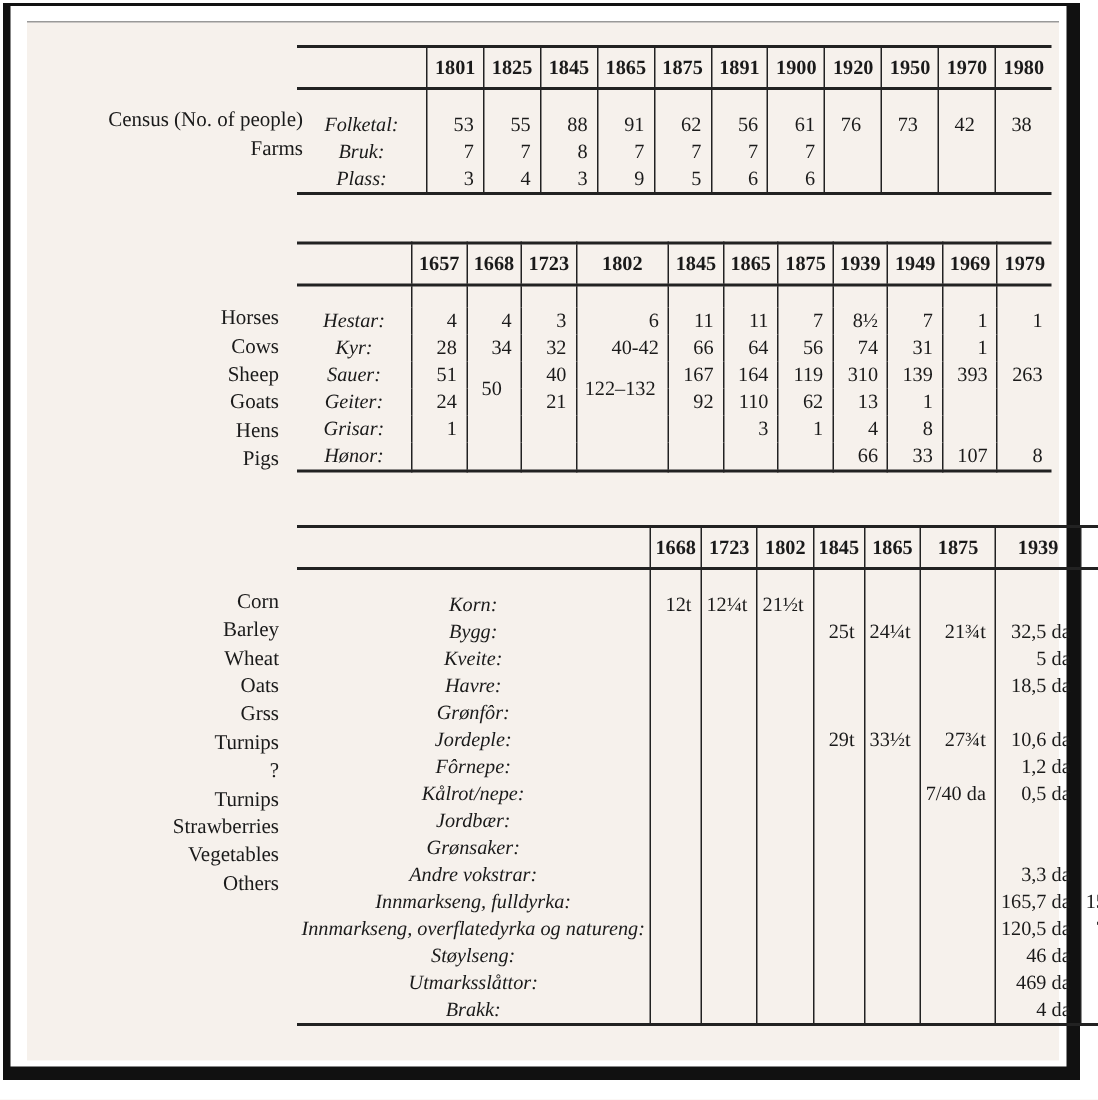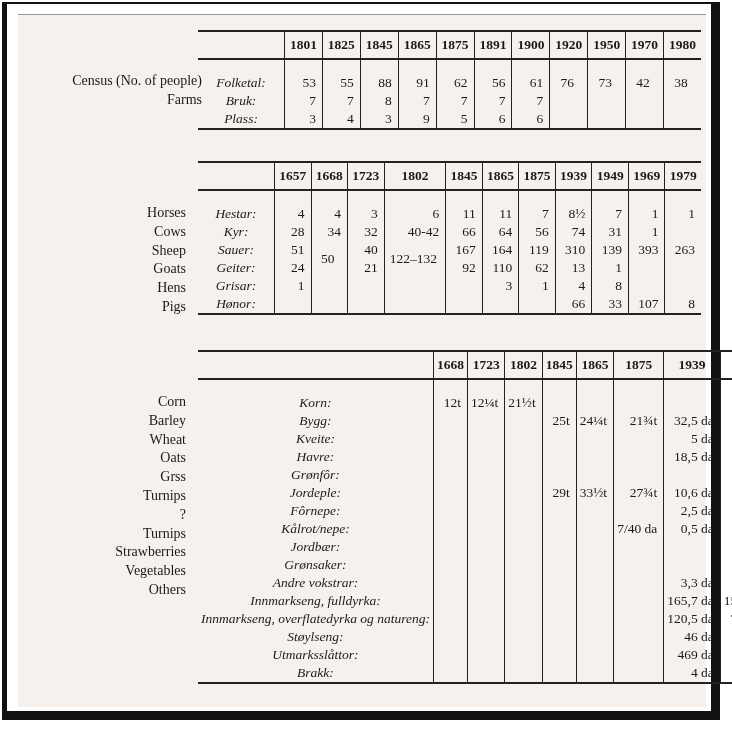--- a/index.html
+++ b/index.html
@@ -352,21 +352,21 @@
         <td class="v">6,5 da</td>
       </tr>
       <tr>
         <td class="l">Fôrnepe:</td>
         <td class="v"></td>
         <td class="v"></td>
         <td class="v"></td>
         <td class="v"></td>
         <td class="v"></td>
         <td class="v"></td>
-        <td class="v">2,5 da</td>
+        <td class="v">1,2 da</td>
         <td class="v"></td>
       </tr>
       <tr>
         <td class="l">Kålrot/nepe:</td>
         <td class="v"></td>
         <td class="v"></td>
         <td class="v"></td>
         <td class="v"></td>
         <td class="v"></td>
         <td class="v">7/40 da</td>

